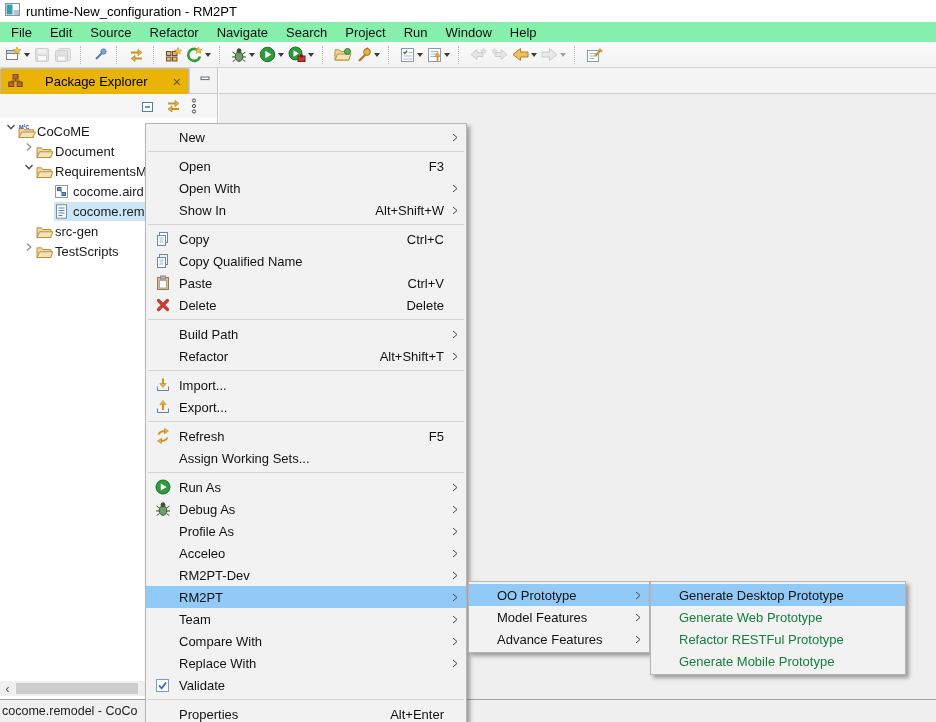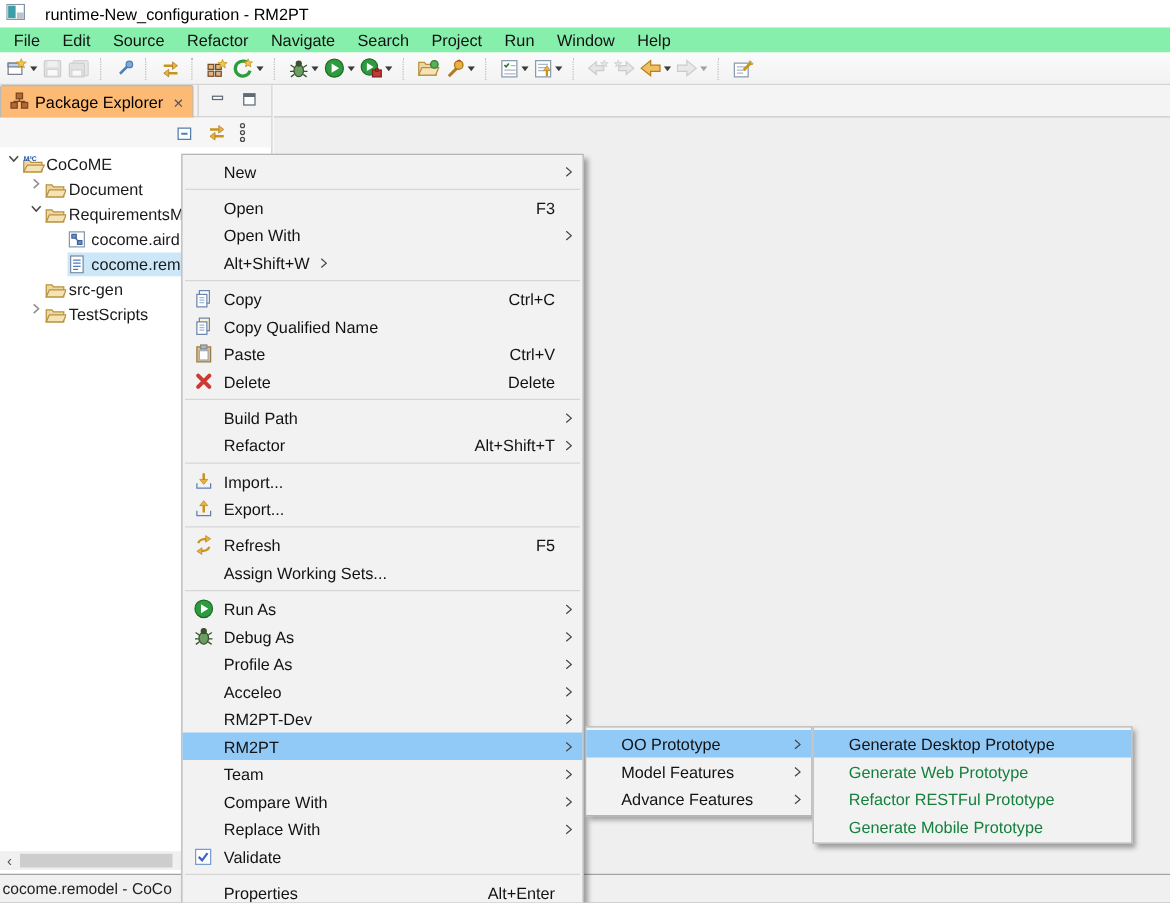--- a/index.html
+++ b/index.html
@@ -2,42 +2,42 @@
 <html><head>
 <meta charset="utf-8">
 <style>
   * { box-sizing: border-box; margin: 0; padding: 0; }
   body { font-family: "Liberation Sans", sans-serif; background:#888; }
   .screen { position:relative; width:936px; height:722px; background:#fff; overflow:hidden;
             font-size:13px; color:#1a1a1a; }
 
   
   .titlebar { height:22px; display:flex; align-items:center; padding-left:5px; background:#fff; }
-  .titlebar .title-text { margin-left:16px; font-size:13px; color:#000; }
+  .titlebar .title-text { margin-left:6px; font-size:13px; color:#000; }
 
   
   .menubar { height:20px; display:flex; align-items:center; background:#86efac; padding-left:2px; }
   .menubar .mb { padding:0 9px; font-size:13px; color:#111; cursor:default; }
 
   
   .toolbar { height:26px; display:flex; align-items:center; background:linear-gradient(#fbfbfb,#f2f2f2);
              border-bottom:1px solid #d4d4d4; padding-left:3px; }
   .tbtn { display:inline-flex; align-items:center; justify-content:center; height:22px; padding:0 2px; }
   .tbtn svg { display:block; }
   .caret { margin-left:2px; display:inline-flex; }
   .tsep { width:6px; height:18px; border-left:1px dotted #bdbdbd; margin:0 4px 0 6px; }
   .dim { opacity:.45; filter:grayscale(1); }
 
   
   .main { position:absolute; top:68px; left:0; right:0; bottom:23px; }
 
   .left-panel { position:absolute; left:0; top:0; bottom:0; width:218px; background:#fff;
                 border-right:1px solid #c8c8c8; }
   .tabstrip { height:26px; background:#f3f3f3; border-bottom:1px solid #c9c9c9; display:flex; }
-  .tab { display:flex; align-items:center; gap:5px; padding:0 7px; background:#fdba74;
+  .tab { display:flex; align-items:center; gap:22px; padding:0 7px; background:#eab308;
          border:1px solid #b9b9b9; border-bottom:none; border-radius:2px 2px 0 0;
          height:26px; position:relative; z-index:1; }
   .tab .tab-label { font-size:13px; color:#000; white-space:nowrap; }
   .tab .close { font-size:14px; color:#555; margin-left:3px; line-height:1; }
   .stack-buttons { margin-left:auto; display:flex; align-items:center; gap:14px; padding:0 12px 0 10px;
                    border-left:1px solid #d0d0d0; }
   .view-toolbar { height:24px; background:#f6f6f6; display:flex; align-items:center;
                   justify-content:flex-end; gap:9px; padding-right:20px; }
   .vbtn { display:inline-flex; }
 
@@ -504,20 +504,21 @@
         <span class="lbl">Open With</span>
         <span class="acc"></span>
         <span class="arr">
           <svg width="6" height="9">
             <polyline points="1,1 5,4.5 1,8" fill="none" stroke="#454545"></polyline>
           </svg>
         </span>
       </div>
     <div class="mi">
         <span class="gut"></span>
+        <span class="lbl">Show In</span>
         <span class="acc">Alt+Shift+W</span>
         <span class="arr">
           <svg width="6" height="9">
             <polyline points="1,1 5,4.5 1,8" fill="none" stroke="#454545"></polyline>
           </svg>
         </span>
       </div>
     <div class="msep"></div>
     <div class="mi">
         <span class="gut">

